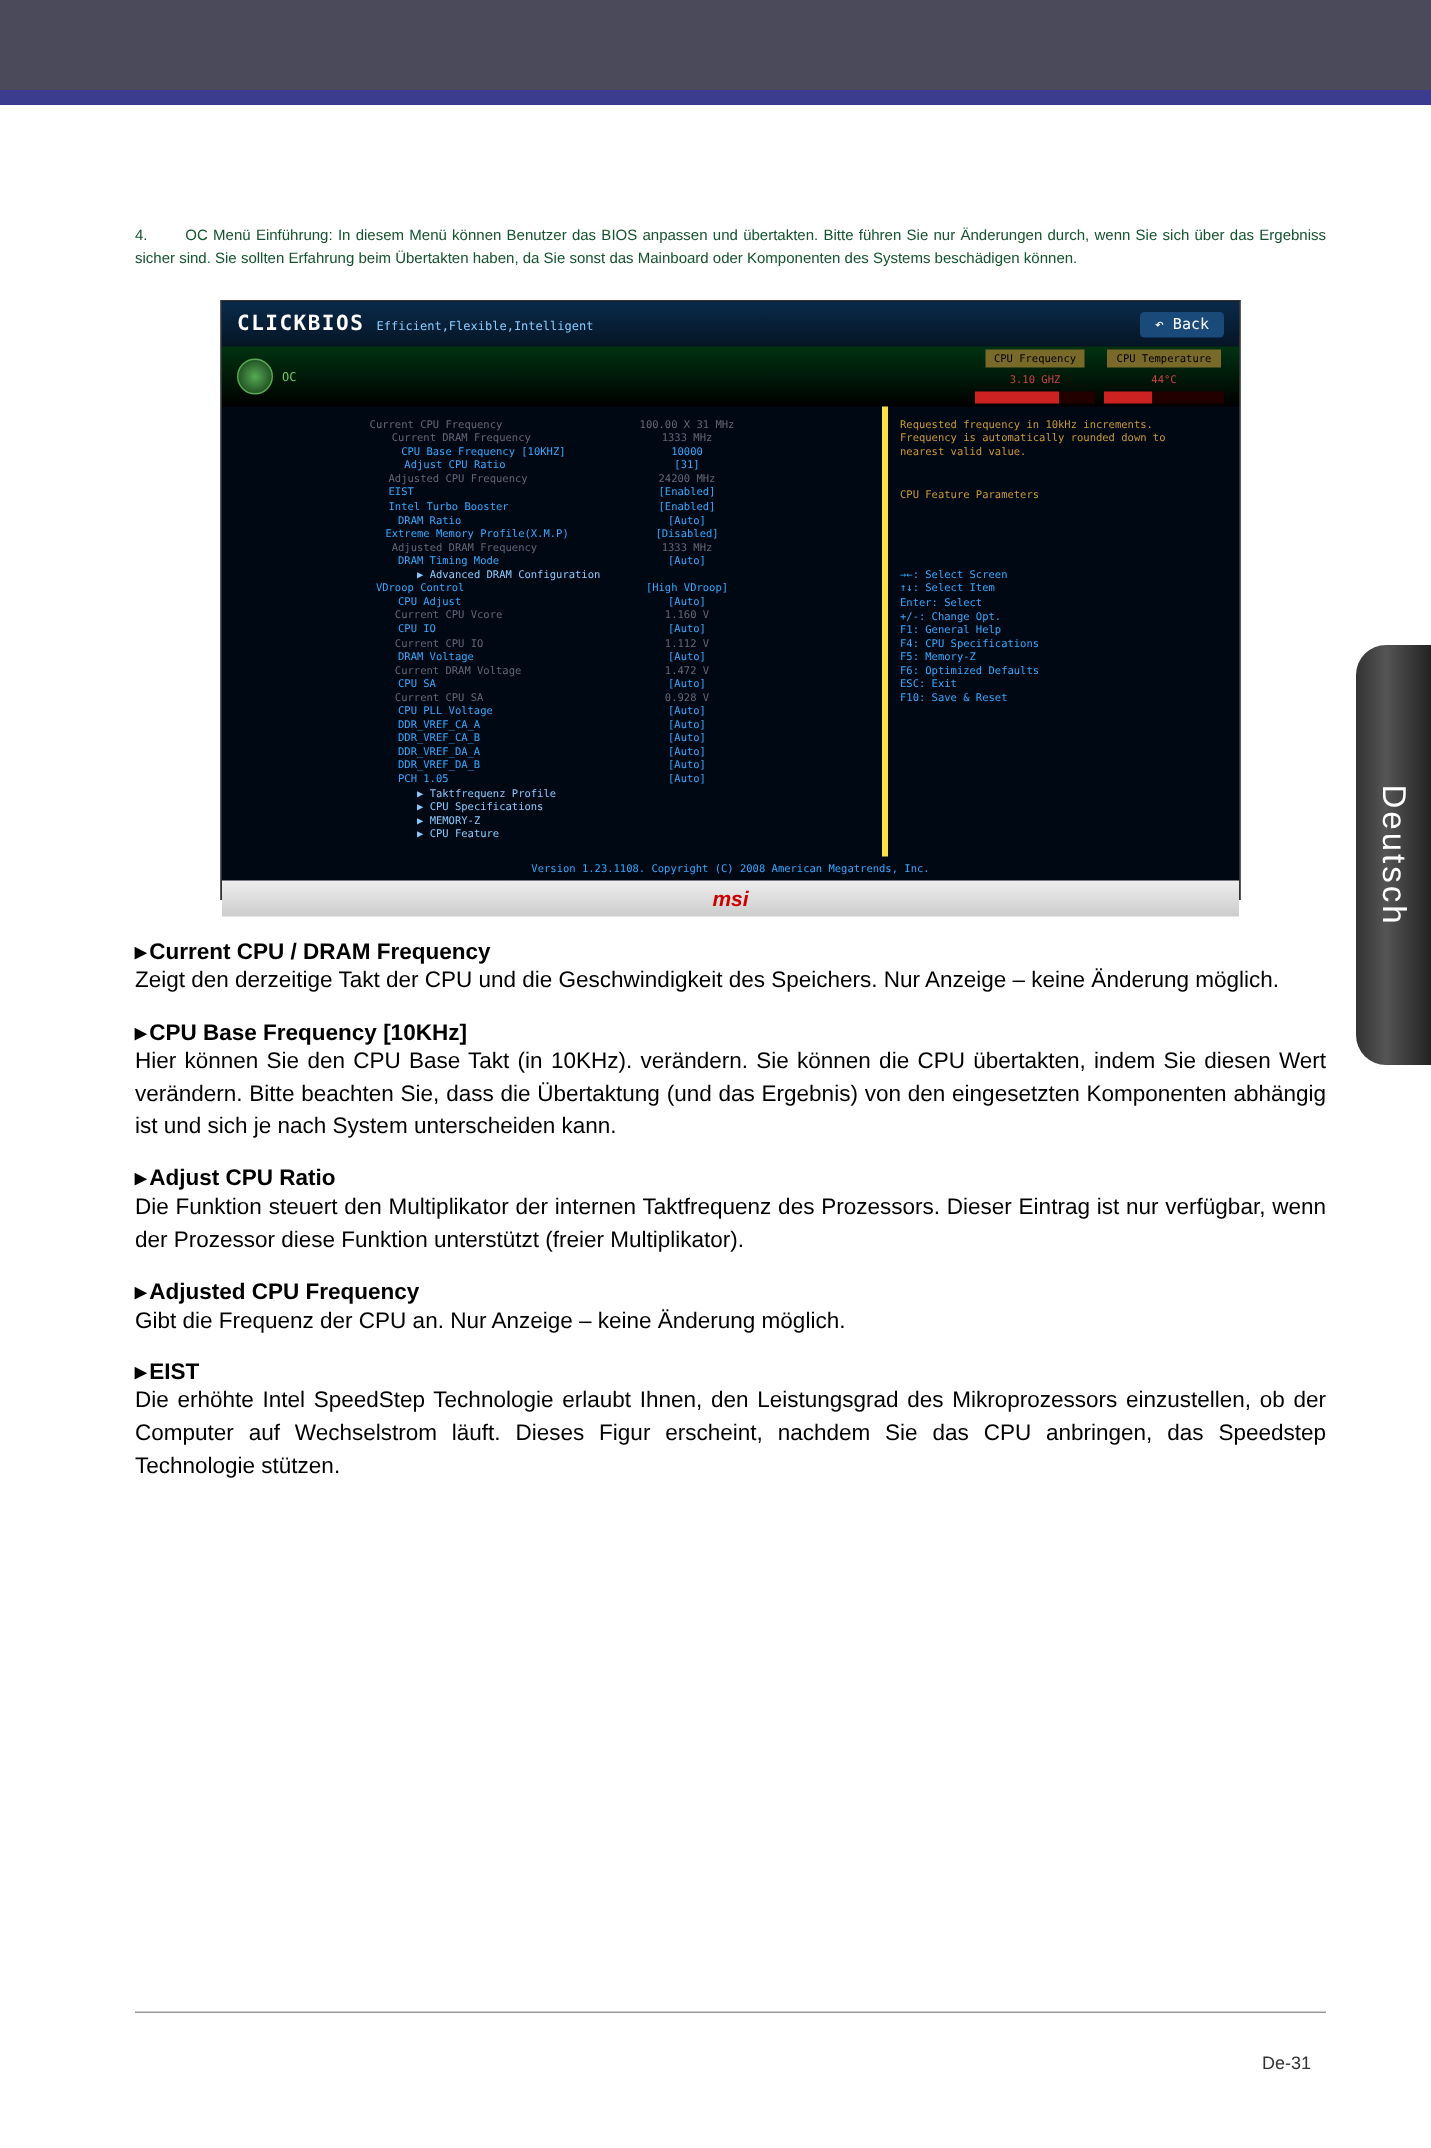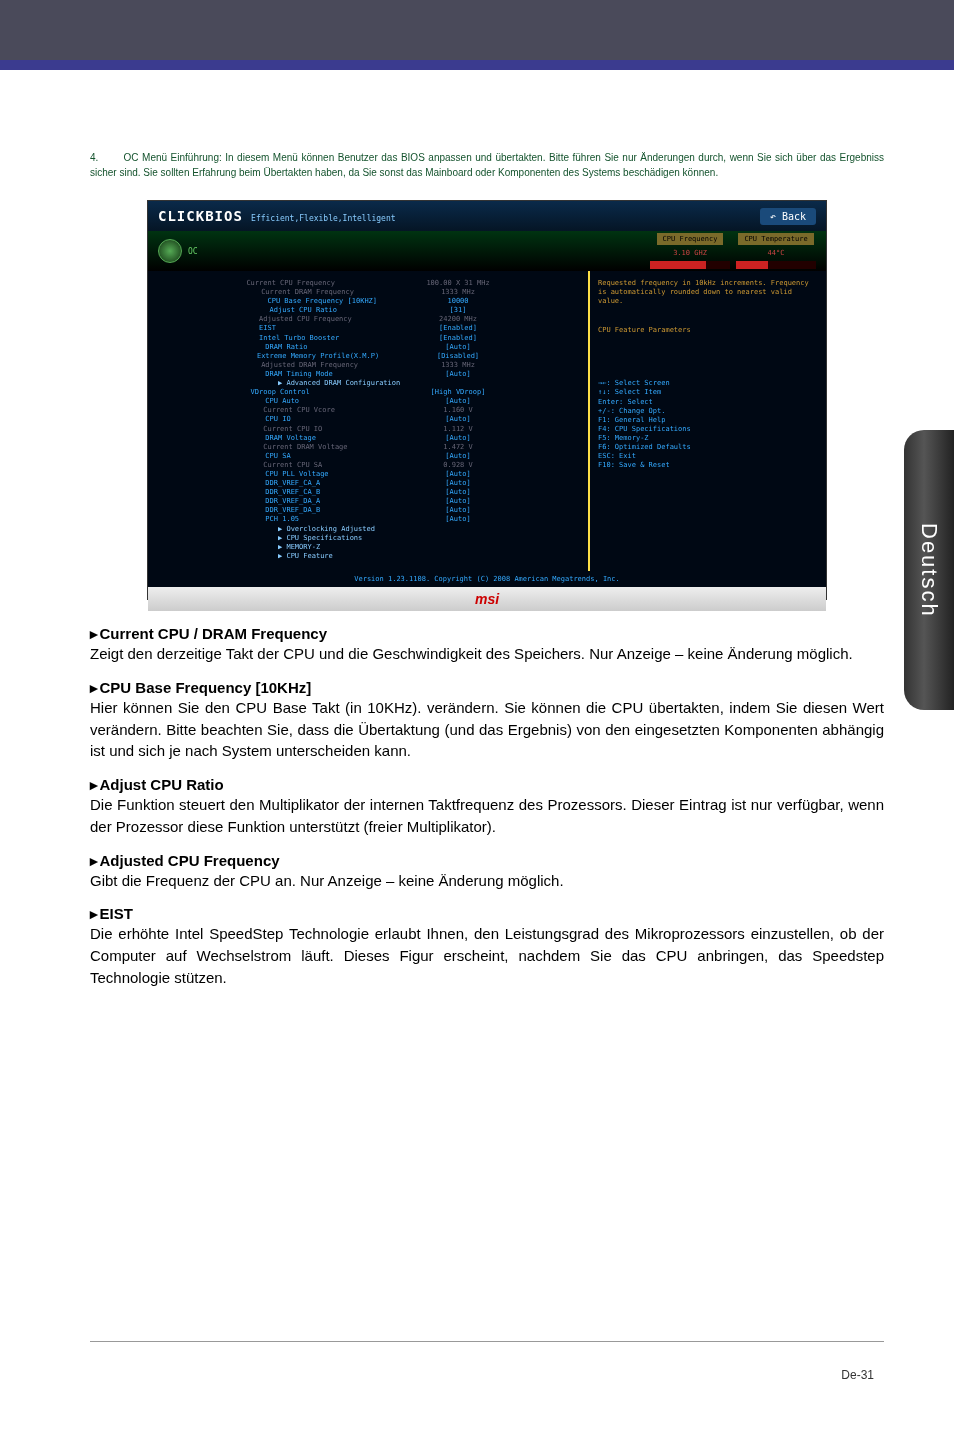--- a/index.html
+++ b/index.html
@@ -17,21 +17,21 @@
   .oc-icon { width: 24px; height: 24px; border-radius: 50%; background: radial-gradient(#5a5,#131); border: 1px solid #5a5; margin-right: 6px; }
   .oc-label { color: #6c6; font-size: 8px; }
   .bios-gauges { display: flex; gap: 6px; margin-left: auto; }
   .gauge { display: flex; align-items: center; gap: 4px; flex-direction: column; }
   .gauge-label { background: #7a6a2a; color: #000; padding: 2px 6px; font-size: 7px; }
   .gauge-val { color: #c44; font-size: 7px; }
   .gauge-bar { width: 80px; height: 8px; background: #200; }
   .gauge-fill { height: 100%; background: #c22; }
   .bios-body { display: flex; height: 300px; }
   .bios-left { width: 440px; padding: 8px; overflow: hidden; }
-  .bios-right { width: 230px; padding: 8px; border-left: 2px solid #fde047; }
+  .bios-right { width: 230px; padding: 8px; border-left: 4px solid #fde047; }
   .bios-row { display: flex; line-height: 1.3; justify-content: center; }
   .bios-row .k { width: 180px; color: #3af; }
   .bios-row .v { color: #3af; }
   .bios-row.gray .k, .bios-row.gray .v { color: #667; }
   .bios-row.sub .k { color: #8cf; }
   .bios-help { color: #c93; line-height: 1.3; margin-bottom: 20px; }
   .bios-help2 { color: #c93; line-height: 1.3; margin-bottom: 44px; }
   .bios-keys { color: #3af; line-height: 1.3; }
   .bios-footer { text-align: center; color: #3af; padding: 4px; }
   .bios-msi { height: 24px; background: linear-gradient(#eee,#ccc); text-align: center; color: #c00; font-weight: bold; font-style: italic; font-size: 14px; line-height: 24px; font-family: Arial; }
@@ -130,21 +130,21 @@
           </div>
           <div class="bios-row sub">
             <span class="k">▶ Advanced DRAM Configuration</span>
             <span class="v"></span>
           </div>
           <div class="bios-row ">
             <span class="k">VDroop Control</span>
             <span class="v">[High VDroop]</span>
           </div>
           <div class="bios-row ">
-            <span class="k">CPU Auto</span>
+            <span class="k">CPU Adjust</span>
             <span class="v">[Auto]</span>
           </div>
           <div class="bios-row gray">
             <span class="k">Current CPU Vcore</span>
             <span class="v">1.160 V</span>
           </div>
           <div class="bios-row ">
             <span class="k">CPU IO</span>
             <span class="v">[Auto]</span>
           </div>
@@ -186,21 +186,21 @@
           </div>
           <div class="bios-row ">
             <span class="k">DDR_VREF_DA_B</span>
             <span class="v">[Auto]</span>
           </div>
           <div class="bios-row ">
             <span class="k">PCH 1.05</span>
             <span class="v">[Auto]</span>
           </div>
           <div class="bios-row sub">
-            <span class="k">▶ Overclocking Adjusted</span>
+            <span class="k">▶ Taktfrequenz Profile</span>
             <span class="v"></span>
           </div>
           <div class="bios-row sub">
             <span class="k">▶ CPU Specifications</span>
             <span class="v"></span>
           </div>
           <div class="bios-row sub">
             <span class="k">▶ MEMORY-Z</span>
             <span class="v"></span>
           </div>

